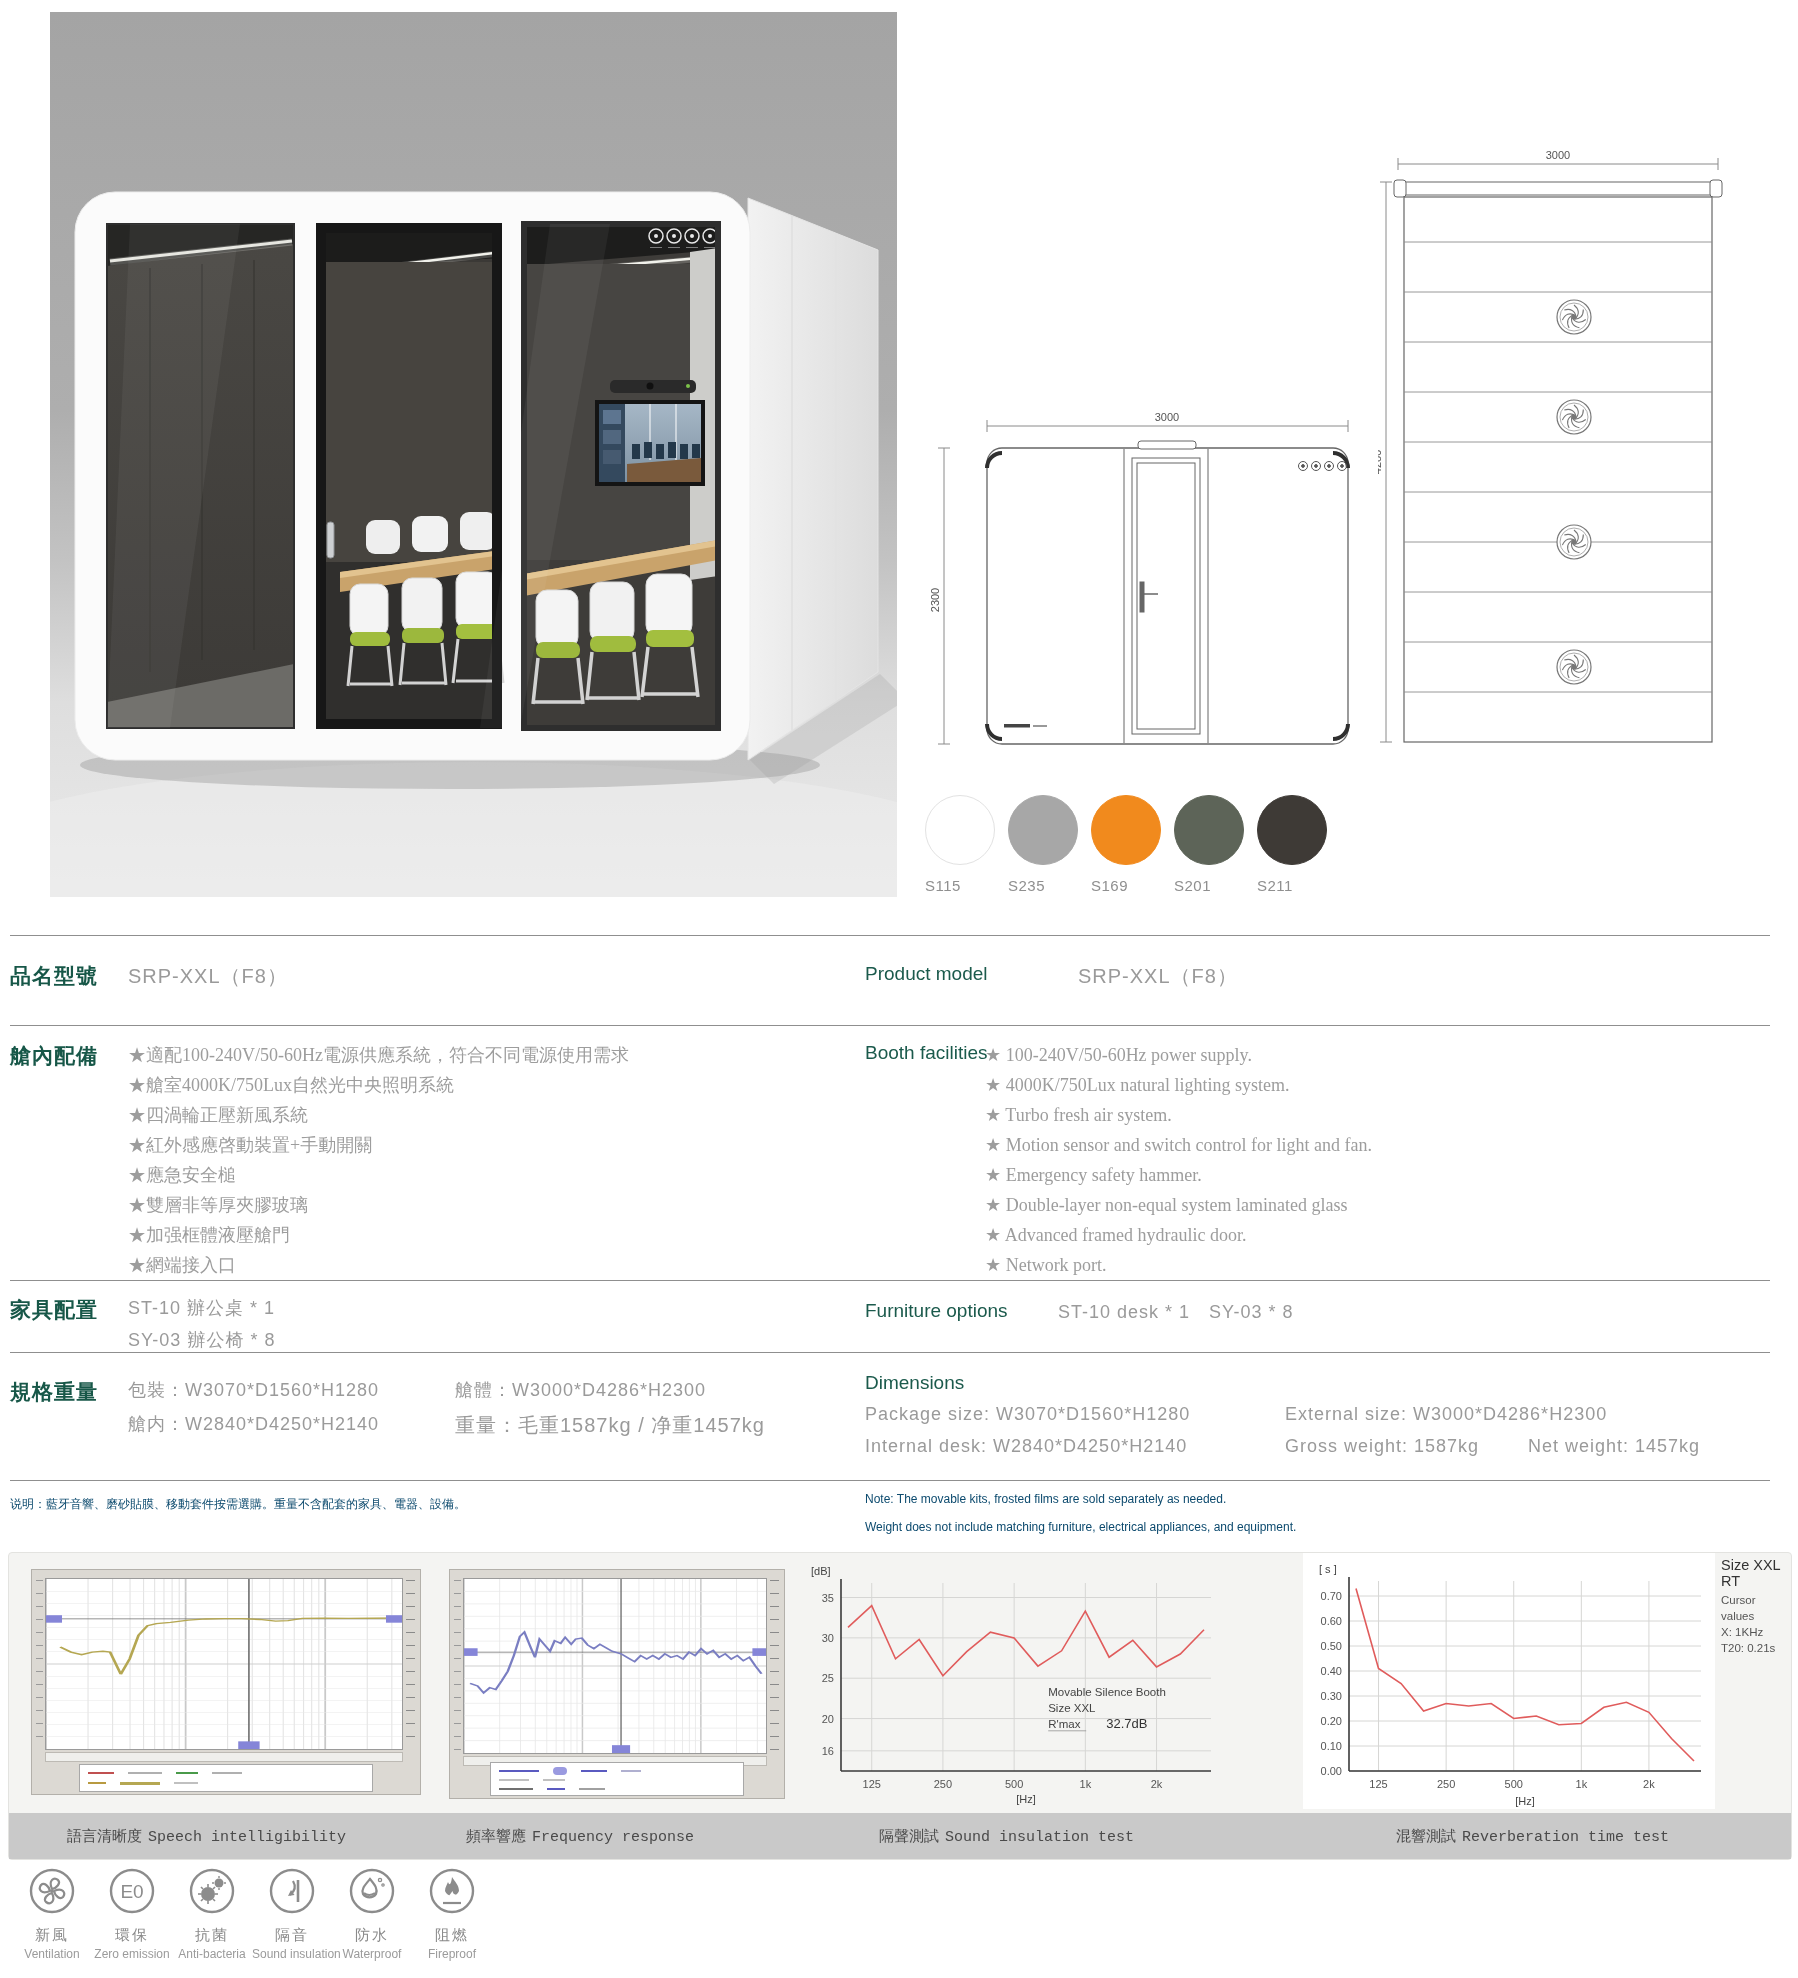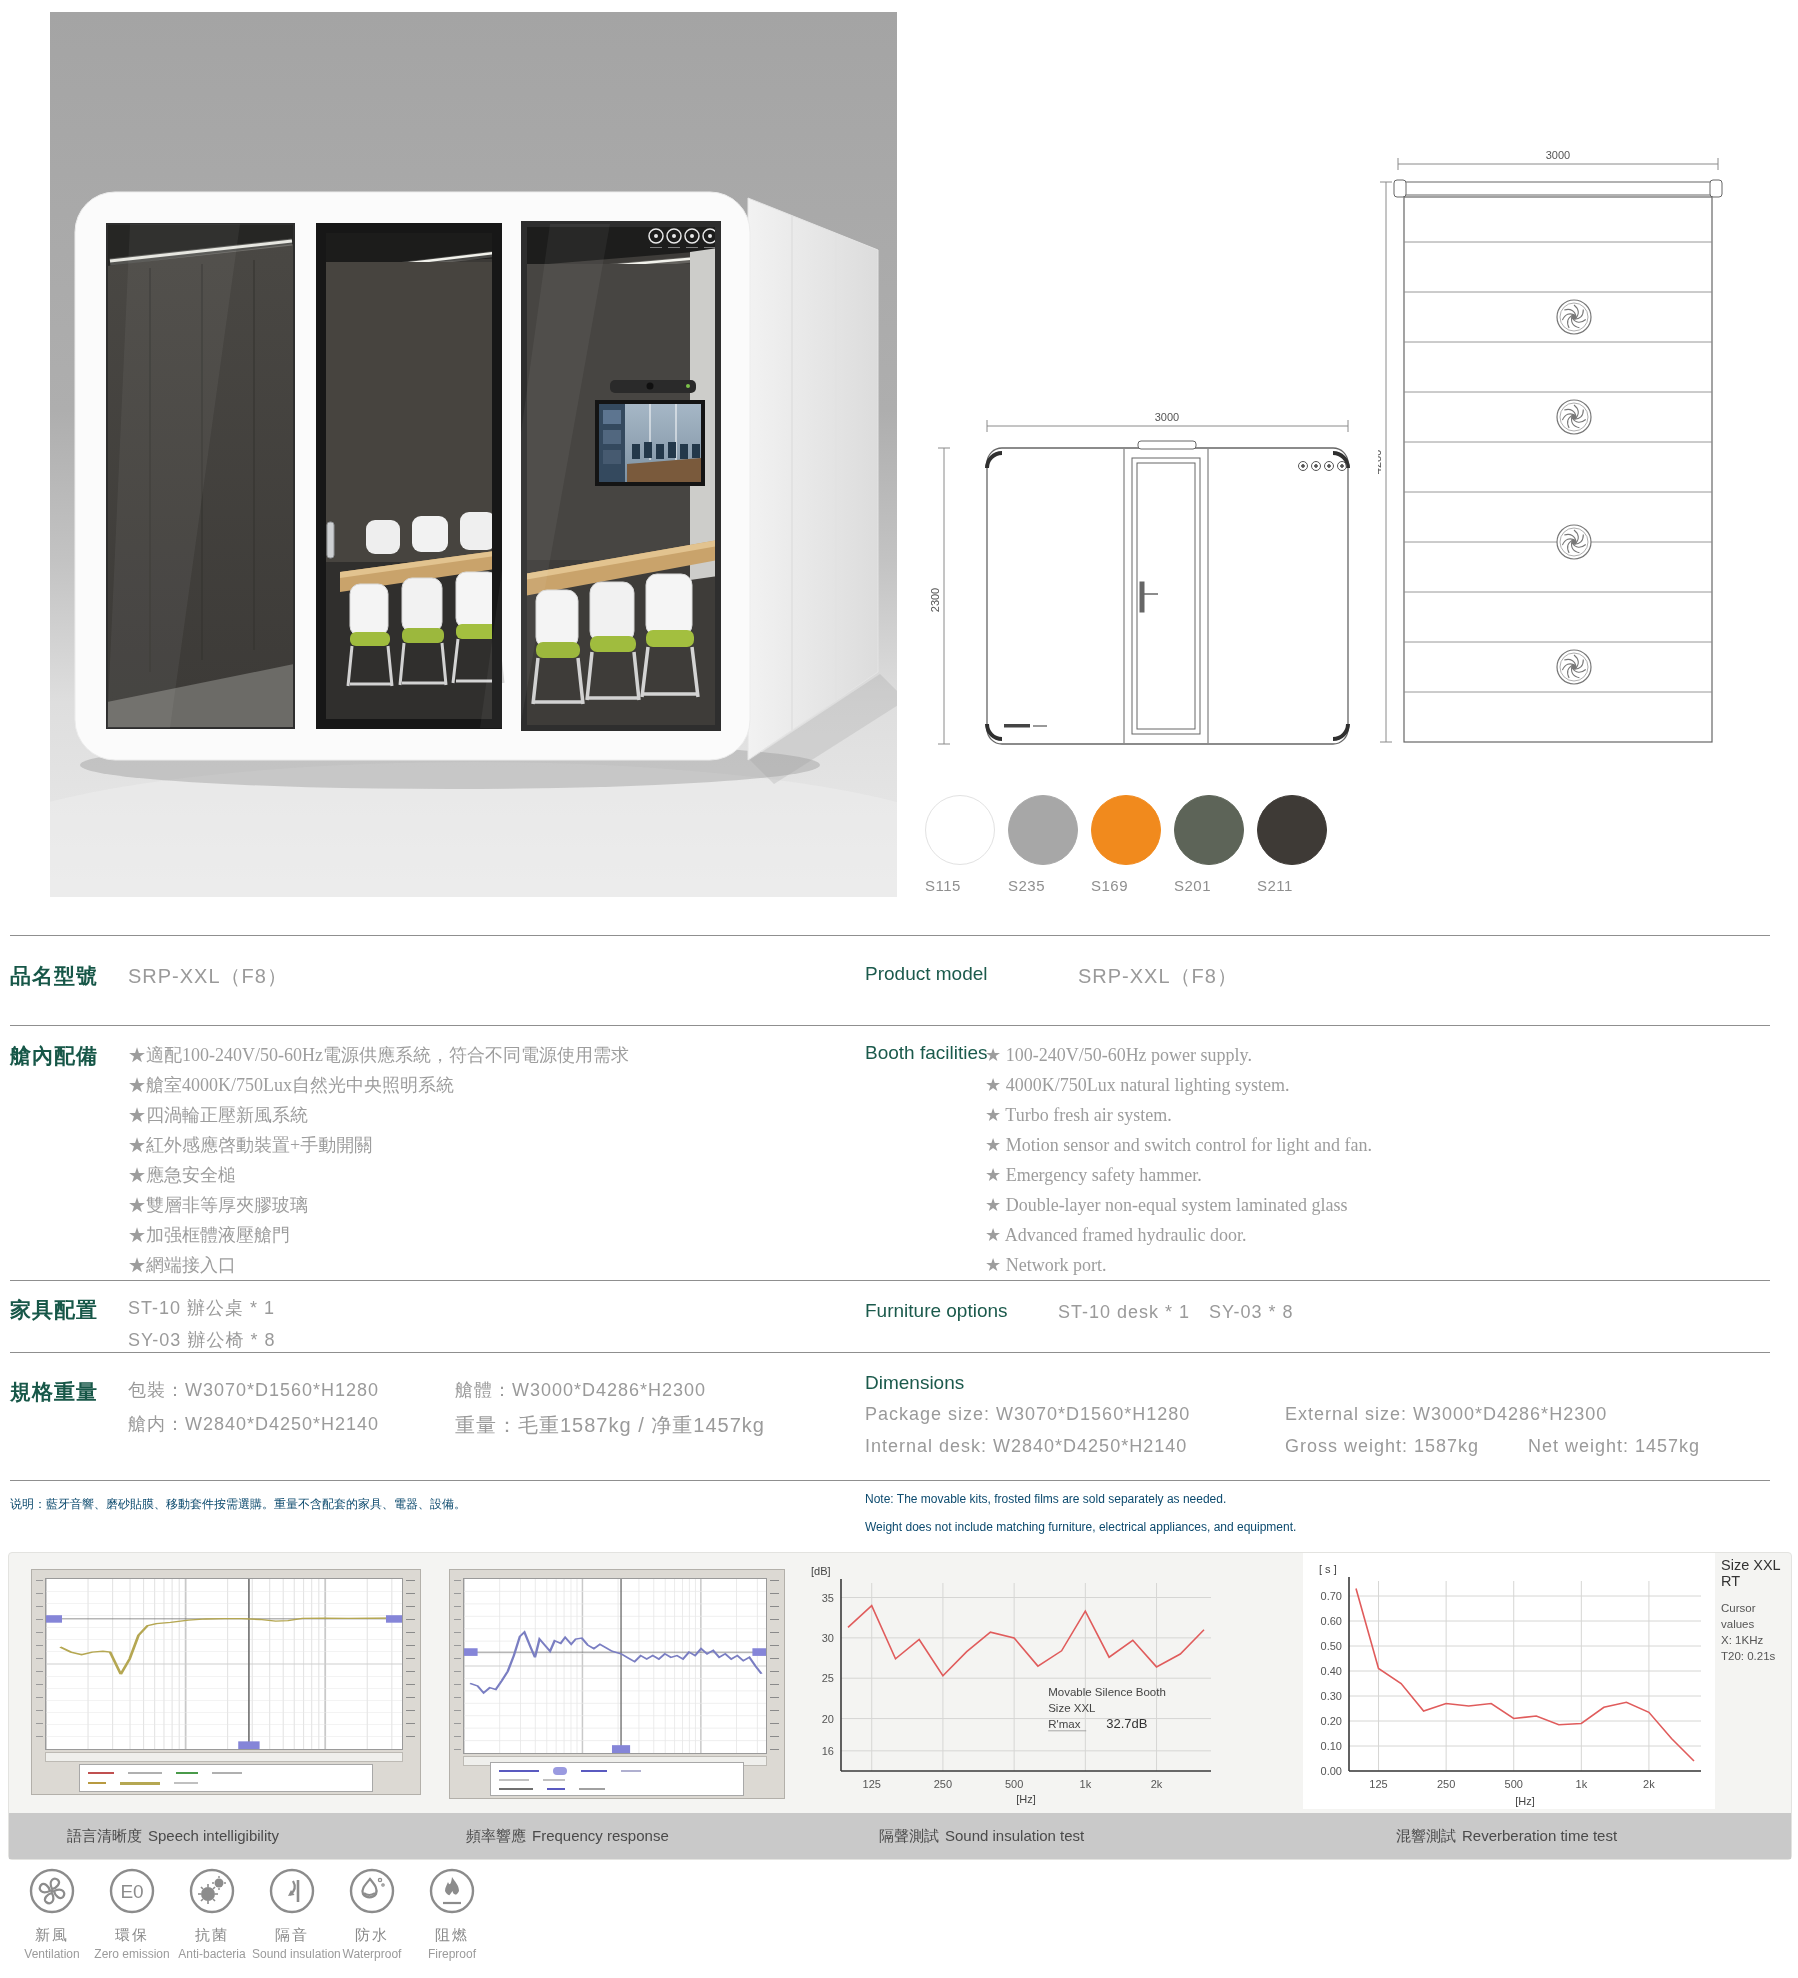--- a/index.html
+++ b/index.html
@@ -14,42 +14,42 @@
   .itemcol{position:absolute;}
   .note{position:absolute;font-size:12px;color:#0c4a6e;}
   
   .swatches{position:absolute;left:925px;top:795px;display:flex;gap:13px;}
   .swatch-cell{width:70px;}
   .swatch-dot{width:70px;height:70px;border-radius:50%;box-sizing:border-box;}
   .swatch-code{margin-top:12px;font-size:15px;color:#8f8f8f;letter-spacing:.5px;}
   
   .charts-panel{position:absolute;left:8px;top:1552px;width:1782px;height:306px;
                 background:#f4f4f2;border:1px solid #e3e3e0;border-radius:4px;}
-  .caption-band{position:absolute;left:0;top:260px;width:100%;height:46px;background:#c9c9c9;}
+  .caption-band{position:absolute;left:0;top:260px;width:100%;height:46px;background:#c9c9c9;font-family:Liberation Mono, monospace;}
   .caption{position:absolute;top:14px;font-size:15px;color:#4a4a4a;white-space:nowrap;}
   .caption span{margin-right:6px;}
   
   .mwin{position:absolute;background:#dcd9d3;border:1px solid #b3b0aa;box-sizing:border-box;}
   .mplot{position:absolute;left:13px;top:8px;right:17px;bottom:44px;background:#ffffff;
          border:1px solid #9a9a9a;overflow:hidden;}
   .mplot svg{position:absolute;left:0;top:0;width:100%;height:100%;}
   .mtickR{position:absolute;right:5px;top:10px;width:9px;bottom:48px;
           background:repeating-linear-gradient(180deg,#8a8a8a 0 1px,transparent 1px 13px);}
   .mtickL{position:absolute;left:4px;top:10px;width:7px;bottom:48px;
           background:repeating-linear-gradient(180deg,#9a9a9a 0 1px,transparent 1px 13px);}
   .mscroll{position:absolute;left:13px;right:17px;bottom:32px;height:8px;background:#efefec;
            border:1px solid #bdbab4;}
   .mlegend{position:absolute;left:12%;right:12%;bottom:2px;height:28px;background:#fff;
            border:1px solid #a8a8a8;padding:3px 8px;box-sizing:border-box;}
   .lgrow{height:10px;display:flex;align-items:center;gap:14px;}
   .lgmark{display:inline-block;height:2px;}
   
   .plainchart{position:absolute;}
   .rt-legend{position:absolute;color:#444;}
-  .rt-legend .t1{font-size:14.5px;color:#333;margin-bottom:11px;}
+  .rt-legend .t1{font-size:14.5px;color:#333;margin-bottom:3px;}
   .rt-legend .t2{font-size:11.5px;color:#555;line-height:16px;}
   
   .badges{position:absolute;left:12px;top:1868px;display:flex;}
   .badge{width:80px;text-align:center;}
   .badge-circle{width:46px;height:46px;margin:0 auto;}
   .badge-zh{margin-top:8px;font-size:15px;color:#8a8a8a;letter-spacing:2px;}
   .badge-en{margin-top:2px;font-size:12px;color:#9b9b9b;white-space:nowrap;}
   svg text{font-family:"Liberation Sans", sans-serif;}
 </style>
 </head>

